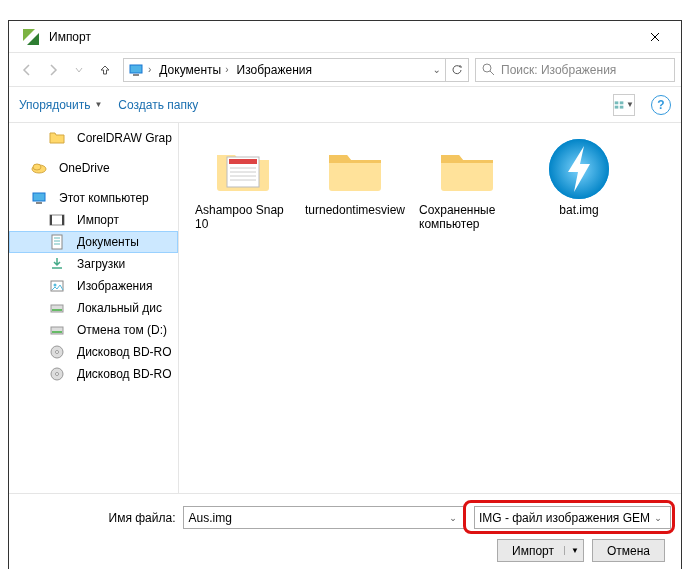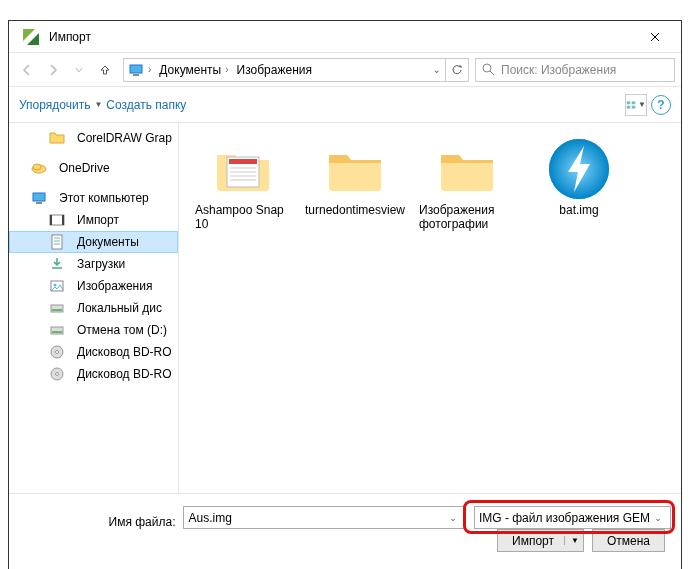--- a/index.html
+++ b/index.html
@@ -11,39 +11,39 @@
 .title{flex:1;font-size:12px;color:#000}
 .winbtn{width:45px;height:30px;display:flex;align-items:center;justify-content:center;color:#000}
 .navrow{height:34px;display:flex;align-items:center;padding:0 6px;gap:2px;border-bottom:1px solid #e5e5e5}
 .navbtn{width:24px;height:24px;display:flex;align-items:center;justify-content:center;color:#999;border-radius:2px}
 .navbtn.active{color:#555}
 .addrbar{flex:1;height:24px;border:1px solid #ccc;display:flex;align-items:center;background:#fff;margin:0 4px}
 .addrbar .seg{padding:0 4px;display:flex;align-items:center;height:100%;gap:4px}
 .crumb-arrow{color:#666;font-size:10px}
 .pcicon{width:16px;height:16px;display:inline-block}
 .searchbox{width:200px;height:24px;border:1px solid #ccc;display:flex;align-items:center;padding:0 6px;color:#888;gap:6px}
-.cmdbar{height:36px;display:flex;align-items:center;padding:0 10px;gap:4px;border-bottom:1px solid #e5e5e5}
+.cmdbar{height:36px;display:flex;align-items:center;padding:0 10px;gap:16px;border-bottom:1px solid #e5e5e5}
 .cmdlink{color:#1a6fb0;display:flex;align-items:center;gap:4px}
 .cmdspacer{flex:1}
 .cmdicon{width:22px;height:22px;border:1px solid #ccc;display:flex;align-items:center;justify-content:center;color:#555}
 .help{width:20px;height:20px;border-radius:50%;border:1px solid #3399dd;color:#3399dd;display:flex;align-items:center;justify-content:center;font-weight:bold}
 .body{display:flex;height:370px}
 .tree{width:170px;border-right:1px solid #e5e5e5;overflow:hidden;padding:4px 0}
 .tree-item{display:flex;align-items:center;height:22px;padding-left:22px;gap:12px;white-space:nowrap;overflow:hidden}
 .tree-item.sel{background:#cce8ff;border:1px solid #99d1ff;padding-left:21px}
 .tree-item.l2{padding-left:40px}
 .tree-item.l2.sel{padding-left:39px}
 .ticon{width:16px;height:16px;flex-shrink:0}
 .content{flex:1;padding:12px;display:flex;flex-wrap:wrap;align-content:flex-start;gap:8px}
 .fileitem{width:104px;height:110px;display:flex;flex-direction:column;align-items:center;text-align:left;padding:4px}
 .fthumb{width:70px;height:60px;display:flex;align-items:center;justify-content:center;margin-bottom:4px}
 .flabel{font-size:12px;line-height:1.2;word-wrap:break-word}
 .folder-svg{width:60px;height:48px}
 .bottom{padding:12px 10px;border-top:1px solid #e5e5e5}
-.row{display:flex;align-items:flex-end;gap:8px;}
+.row{display:flex;align-items:center;gap:8px;margin-bottom:10px}
 .row label{width:170px;text-align:right}
 .combo{height:23px;border:1px solid #aaa;background:#fff;display:flex;align-items:center;padding:0 4px;position:relative}
 .combo .val{flex:1;overflow:hidden;white-space:nowrap}
 .combo .dd{width:16px;text-align:center;color:#555;font-size:9px}
 .fname{width:306px}
 .ftype{width:198px}
 .highlight{position:absolute;border:3px solid #d11;border-radius:8px;pointer-events:none}
 .btns{display:flex;justify-content:flex-end;gap:8px;padding-right:6px}
 .btn{height:23px;border:1px solid #aaa;background:#e9e9e9;padding:0 14px;display:flex;align-items:center}
 .btn.split{padding-right:4px}
@@ -254,21 +254,21 @@
           </div>
           <div class="flabel">turnedontimesview</div>
         </div>
         <div class="fileitem">
           <div class="fthumb">
             <svg class="folder-svg" viewBox="0 0 60 48">
               <path d="M4 10h18l4 5h30v28a3 3 0 01-3 3H7a3 3 0 01-3-3z" fill="#ffe29a"></path>
               <path d="M4 10h18l4 5h30v3H4z" fill="#f4c560"></path>
             </svg>
           </div>
-          <div class="flabel">Изображения фотографии</div>
+          <div class="flabel">Сохраненные компьютер</div>
         </div>
         <div class="fileitem">
           <div class="fthumb">
             <svg width="70" height="70" viewBox="0 0 70 70">
               <circle cx="35" cy="35" r="30" fill="#29a3e8"></circle>
               <circle cx="35" cy="35" r="30" fill="url(#g)"></circle>
               <defs>
                 <radialGradient id="g">
                   <stop offset="0" stop-color="#7dd3fc"></stop>
                   <stop offset="1" stop-color="#0284c7"></stop>

